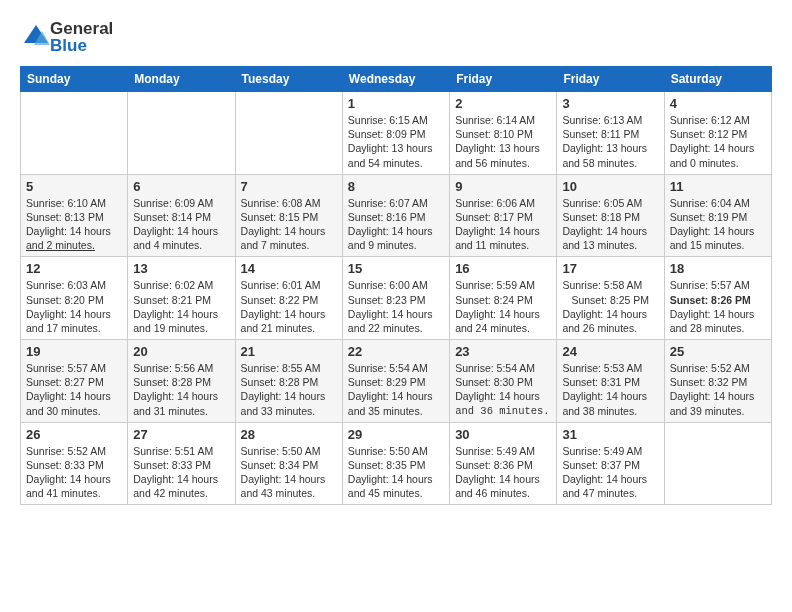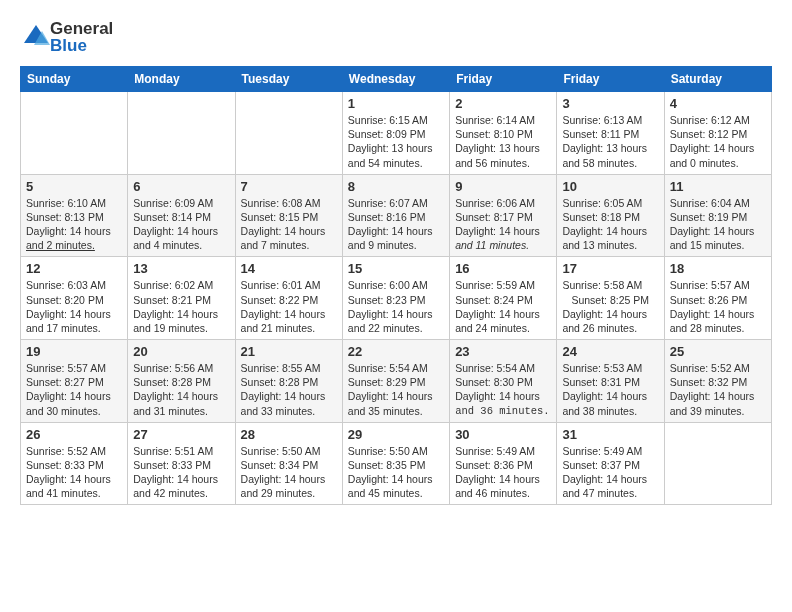--- a/index.html
+++ b/index.html
@@ -199,21 +199,21 @@
               <span style="display: block;">Daylight: 14 hours</span>
               <span style="display: block;">and 9 minutes.</span>
             </div>
           </td>
           <td>
             <span class="day-number">9</span>
             <div class="day-info">
               <span style="display: block;">Sunrise: 6:06 AM</span>
               <span style="display: block;">Sunset: 8:17 PM</span>
               <span style="display: block;">Daylight: 14 hours</span>
-              <span style="display: block; font-style: italic;">and 11 minutes.</span>
+              <span style="display: block;">and 11 minutes.</span>
             </div>
           </td>
           <td>
             <span class="day-number">10</span>
             <div class="day-info">
               <span style="display: block;">Sunrise: 6:05 AM</span>
               <span style="display: block;">Sunset: 8:18 PM</span>
               <span style="display: block;">Daylight: 14 hours</span>
               <span style="display: block;">and 13 minutes.</span>
             </div>
@@ -280,21 +280,21 @@
               <span style="display: block;">Sunrise: 5:58 AM</span>
               <span style="display: block; margin-left: 9px;">Sunset: 8:25 PM</span>
               <span style="display: block;">Daylight: 14 hours</span>
               <span style="display: block;">and 26 minutes.</span>
             </div>
           </td>
           <td>
             <span class="day-number">18</span>
             <div class="day-info">
               <span style="display: block;">Sunrise: 5:57 AM</span>
-              <span style="display: block;">Sunset: 8:26 PM</span>
+              <span style="display: block; font-weight: bold;">Sunset: 8:26 PM</span>
               <span style="display: block;">Daylight: 14 hours</span>
               <span style="display: block;">and 28 minutes.</span>
             </div>
           </td>
         </tr>
         <tr>
           <td>
             <span class="day-number">19</span>
             <div class="day-info">
               <span style="display: block;">Sunrise: 5:57 AM</span>
@@ -376,21 +376,21 @@
               <span style="display: block;">Daylight: 14 hours</span>
               <span style="display: block;">and 42 minutes.</span>
             </div>
           </td>
           <td>
             <span class="day-number">28</span>
             <div class="day-info">
               <span style="display: block;">Sunrise: 5:50 AM</span>
               <span style="display: block;">Sunset: 8:34 PM</span>
               <span style="display: block;">Daylight: 14 hours</span>
-              <span style="display: block;">and 29 minutes.</span>
+              <span style="display: block;">and 43 minutes.</span>
             </div>
           </td>
           <td>
             <span class="day-number">29</span>
             <div class="day-info">
               <span style="display: block;">Sunrise: 5:50 AM</span>
               <span style="display: block;">Sunset: 8:35 PM</span>
               <span style="display: block;">Daylight: 14 hours</span>
               <span style="display: block;">and 45 minutes.</span>
             </div>

